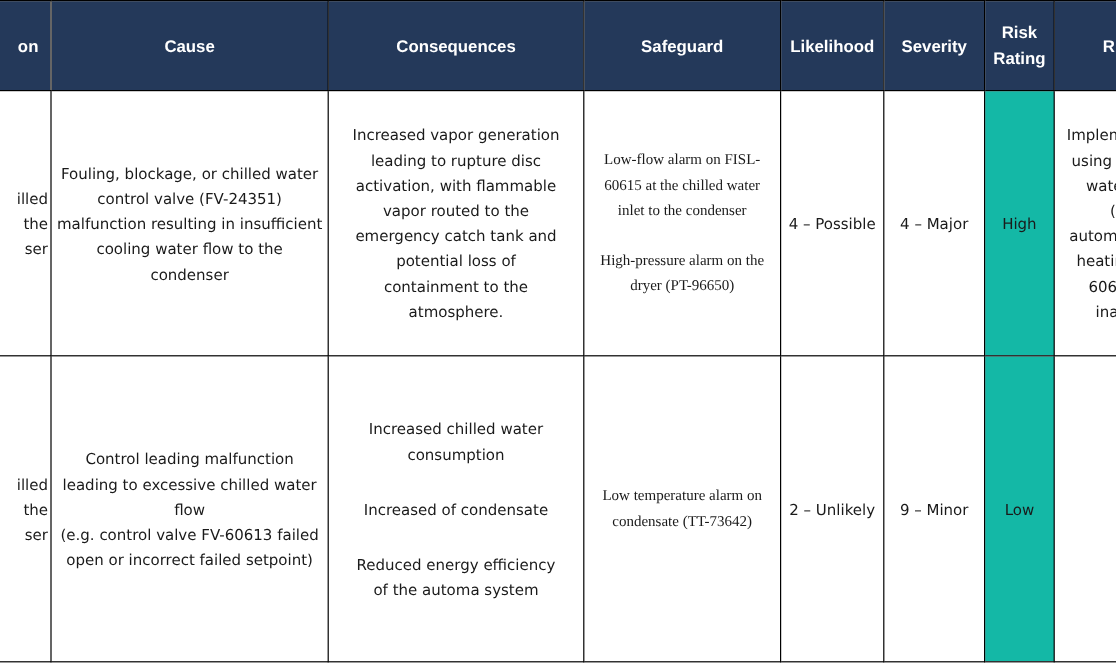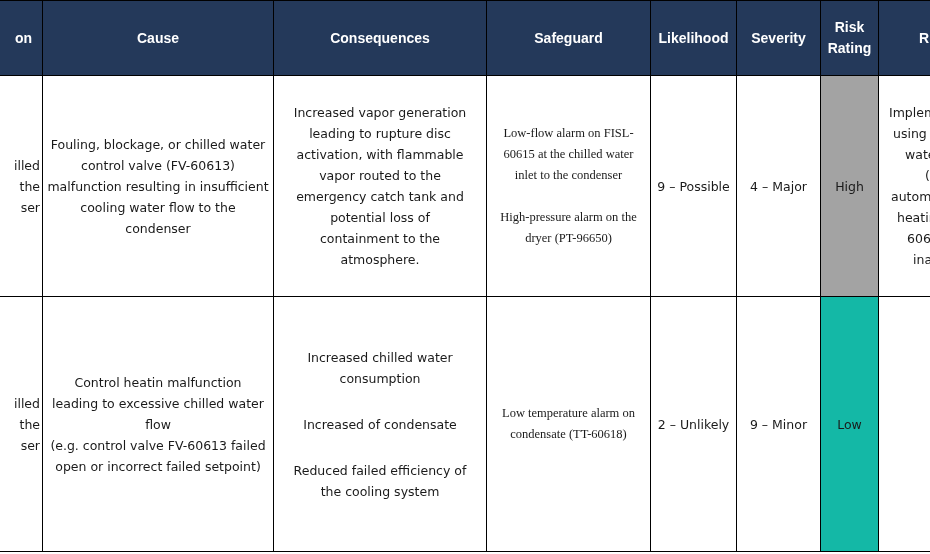--- a/index.html
+++ b/index.html
@@ -24,21 +24,21 @@
       color: #1a1a1a; font-family: "DejaVu Sans", sans-serif;
       font-size: 12.5px; line-height: 21px;
     }
     td.conseq { font-size: 15.5px; line-height: 25px; }
     td.conseq p { margin: 14px; }
     td.conseq p + p { margin-top: 25px; }
     td.safeguard p { margin: 0; font-family: Liberation Serif, serif; }
     td.safeguard p + p { margin-top: 21px; }
     tr.r1 td { height: 220px; }
     tr.r2 td { height: 254px; }
-    td.risk-high { background: #a3a3a3; }
+    td.risk-high { background: #14b8a6; }
     td.risk-low { background: #14b8a6; }
   </style>
 </head>
 <body>
 
 <table class="grid">
   <colgroup>
     <col style="width:80px">
     <col style="width:231px">
     <col style="width:213px">
@@ -60,62 +60,62 @@
       <th style="text-align:left;padding-left:40px;">R</th>
     </tr>
   </thead>
   <tbody>
     <tr class="r1">
       <td style="text-align:right;padding-right:2px;">
         <div>illed</div>
         <div>the</div>
         <div>ser</div>
       </td>
-      <td>Fouling, blockage, or chilled water control valve (FV-60613) malfunction resulting in insufficient cooling water flow to the condenser</td>
+      <td>Fouling, blockage, or chilled water control valve (FV-24351) malfunction resulting in insufficient cooling water flow to the condenser</td>
       <td class="conseq">
         <p>Increased vapor generation leading to rupture disc activation, with flammable vapor routed to the emergency catch tank and potential loss of containment to the atmosphere.</p>
       </td>
       <td class="safeguard">
         <p>Low-flow alarm on FISL-60615 at the chilled water inlet to the condenser</p>
         <p>High-pressure alarm on the dryer (PT-96650)</p>
       </td>
-      <td>9 – Possible</td>
+      <td>4 – Possible</td>
       <td>4 – Major</td>
       <td class="risk-high">High</td>
       <td style="text-align:left;padding-left:8px;">
         <div style="padding-left:2px">Implem</div>
         <div style="padding-left:6px">using F</div>
         <div style="padding-left:18px">water</div>
         <div style="padding-left:38px">(I</div>
         <div style="padding-left:4px">automa</div>
         <div style="padding-left:10px">heatin</div>
         <div style="padding-left:20px">6061</div>
         <div style="padding-left:26px">inac</div>
       </td>
     </tr>
     <tr class="r2">
       <td style="text-align:right;padding-right:2px;">
         <div>illed</div>
         <div>the</div>
         <div>ser</div>
       </td>
       <td>
-        <div>Control heatin malfunction</div>
+        <div>Control leading malfunction</div>
         <div>leading to excessive chilled water</div>
         <div>flow</div>
         <div>(e.g. control valve FV-60613 failed</div>
         <div>open or incorrect failed setpoint)</div>
       </td>
       <td class="conseq">
         <p>Increased chilled water consumption</p>
         <p>Increased of condensate</p>
-        <p>Reduced failed efficiency of the cooling system</p>
+        <p>Reduced energy efficiency of the automa system</p>
       </td>
       <td class="safeguard">
-        <p>Low temperature alarm on condensate (TT-60618)</p>
+        <p>Low temperature alarm on condensate (TT-73642)</p>
       </td>
       <td>2 – Unlikely</td>
       <td>9 – Minor</td>
       <td class="risk-low">Low</td>
       <td></td>
     </tr>
   </tbody>
 </table>
 
 </body></html>

